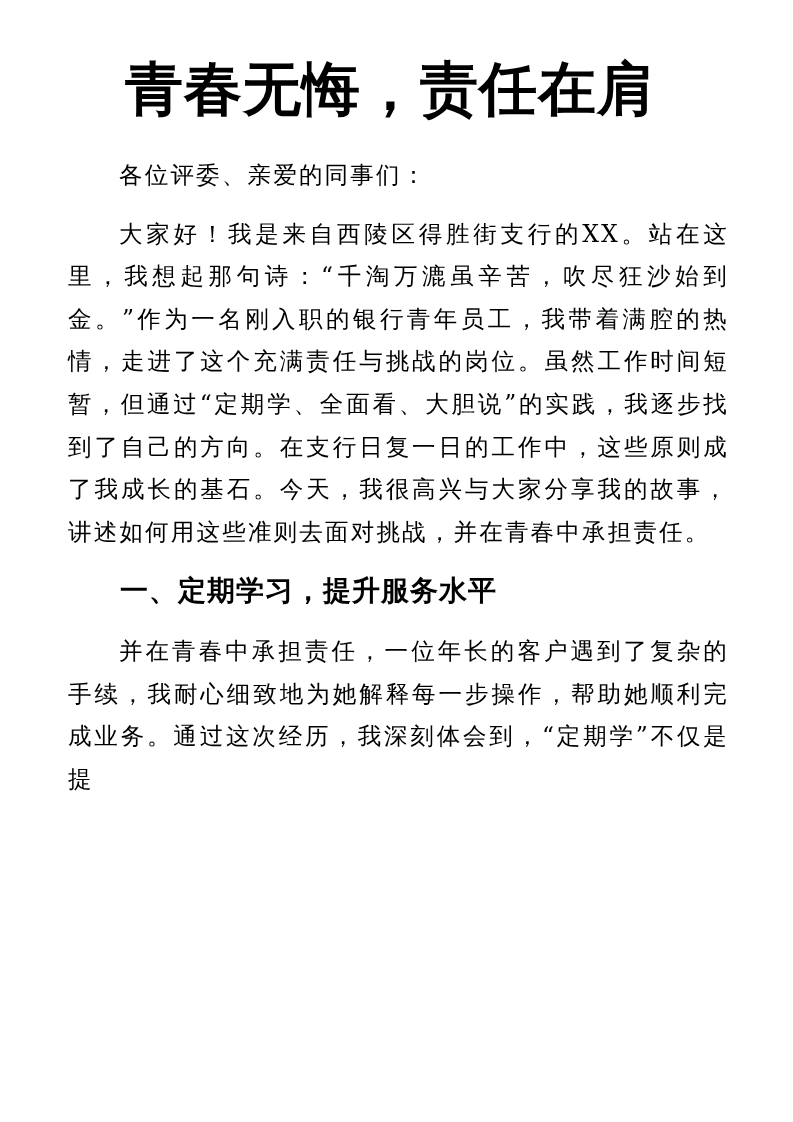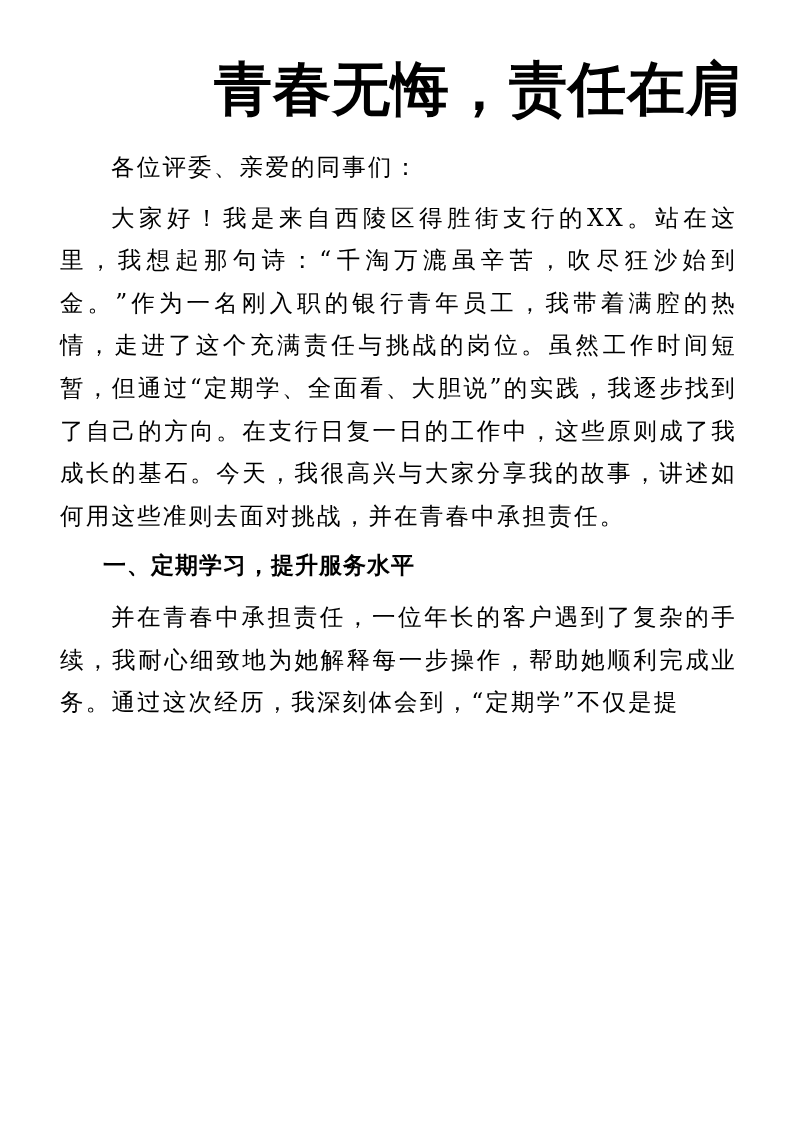--- a/index.html
+++ b/index.html
@@ -24,44 +24,43 @@
     position: absolute;
     left: 125px;
     top: 54px;
     width: 620px;
     font-family: "DejaVu Sans", sans-serif;
     font-weight: bold;
     font-size: 58px;
     line-height: 70px;
     letter-spacing: 1px;
     white-space: nowrap;
-    text-align: right;
   }
   .body-text {
     position: absolute;
     left: 0;
     top: 138px;
     width: 693px;
     font-family: "DejaVu Serif", serif;
     font-size: 23.5px;
     line-height: 42.6px;
     letter-spacing: 2.2px;
   }
   .para {
-    margin: 8px;
+    margin: 16px;
     text-indent: 51px;
     text-align: justify;
     text-align-last: left;
   }
   .heading {
-    margin: 0;
+    margin: 17px;
     text-indent: 51px;
     font-family: Liberation Serif, serif;
     font-weight: bold;
-    font-size: 23px;
+    font-size: 28px;
     letter-spacing: 1px;
   }
 </style>
 </head>
 <body>
 
 <div class="title">青春无悔，责任在肩</div>
 
 <div class="page">
   <div class="body-text">

